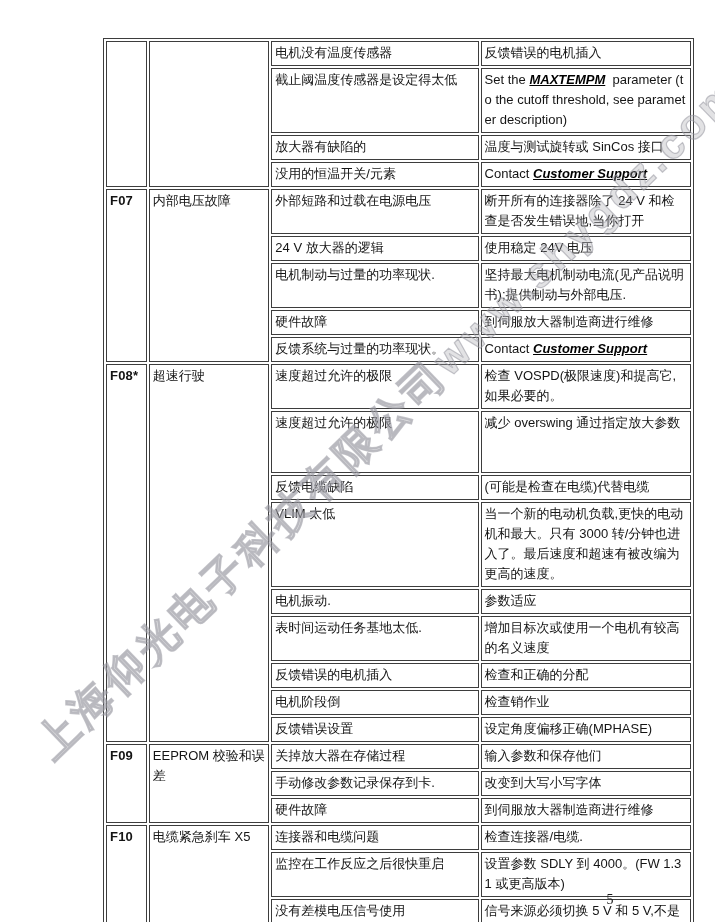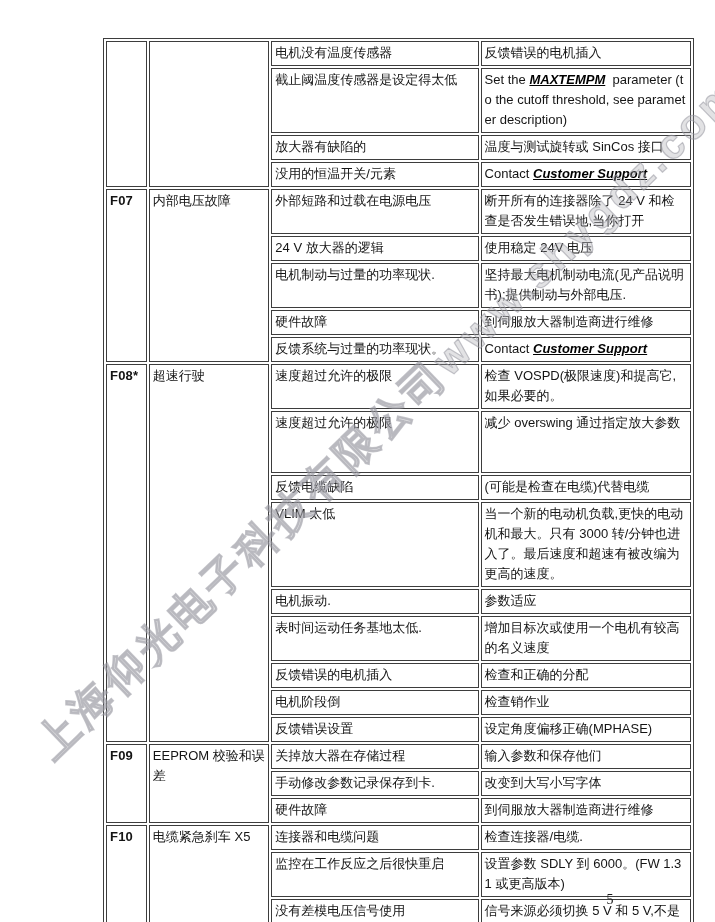--- a/index.html
+++ b/index.html
@@ -177,21 +177,21 @@
           <td class="remedy"><span>到伺服放大器制造商进行维修</span></td>
         </tr>
         <tr style="height: 21px;">
           <td rowspan="3" class="code">F10</td>
           <td rowspan="3" class="name">电缆紧急刹车 X5</td>
           <td class="cause">连接器和电缆问题</td>
           <td class="remedy"><span>检查连接器/电缆.</span></td>
         </tr>
         <tr style="height: 39px; border-radius: 15px;">
           <td class="cause">监控在工作反应之后很快重启</td>
-          <td class="remedy"><span>设置参数 SDLY 到 6000。(FW 1.31 或更高版本)</span></td>
+          <td class="remedy"><span>设置参数 SDLY 到 4000。(FW 1.31 或更高版本)</span></td>
         </tr>
         <tr style="height: 39px;">
           <td class="cause">没有差模电压信号使用</td>
           <td class="remedy"><span>信号来源必须切换 5 V 和 5 V,不是介于 0 V 和 5 V。</span></td>
         </tr>
       </tbody>
   </table>
 
   <div class="watermark">上海仰光电子科技有限公司www.shygdz.com</div>
 

